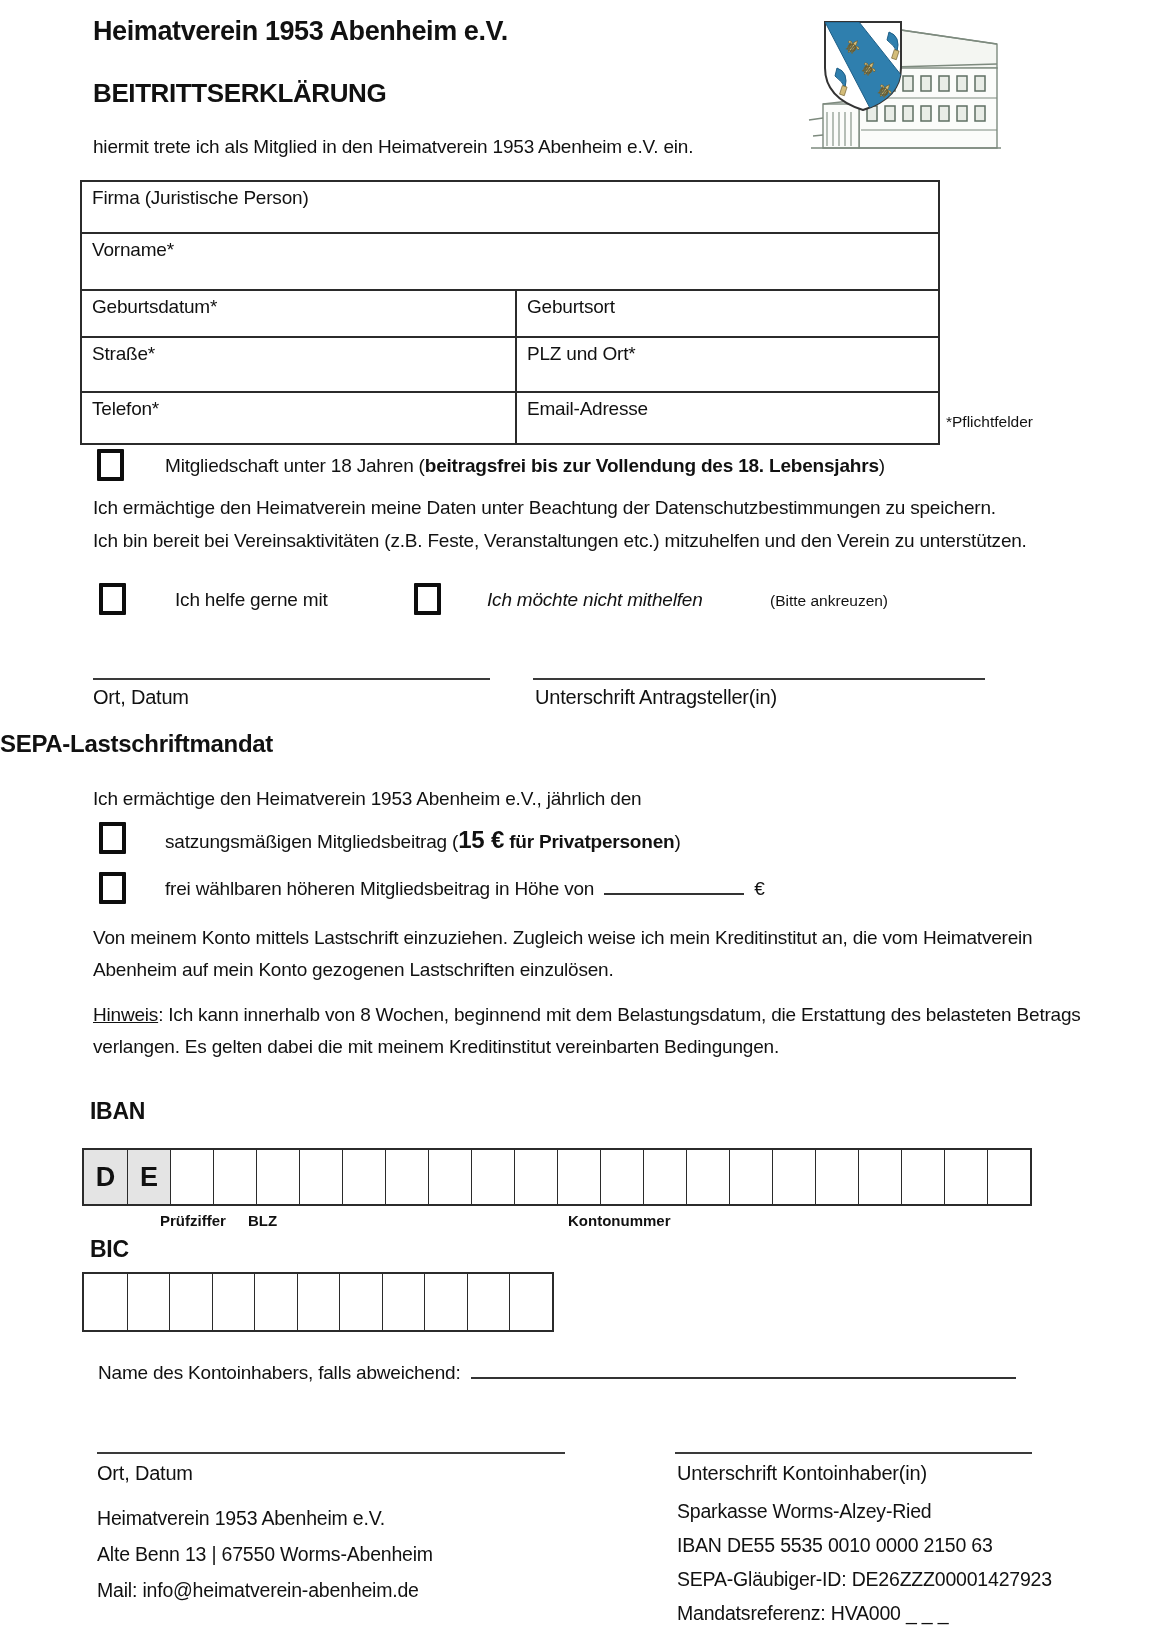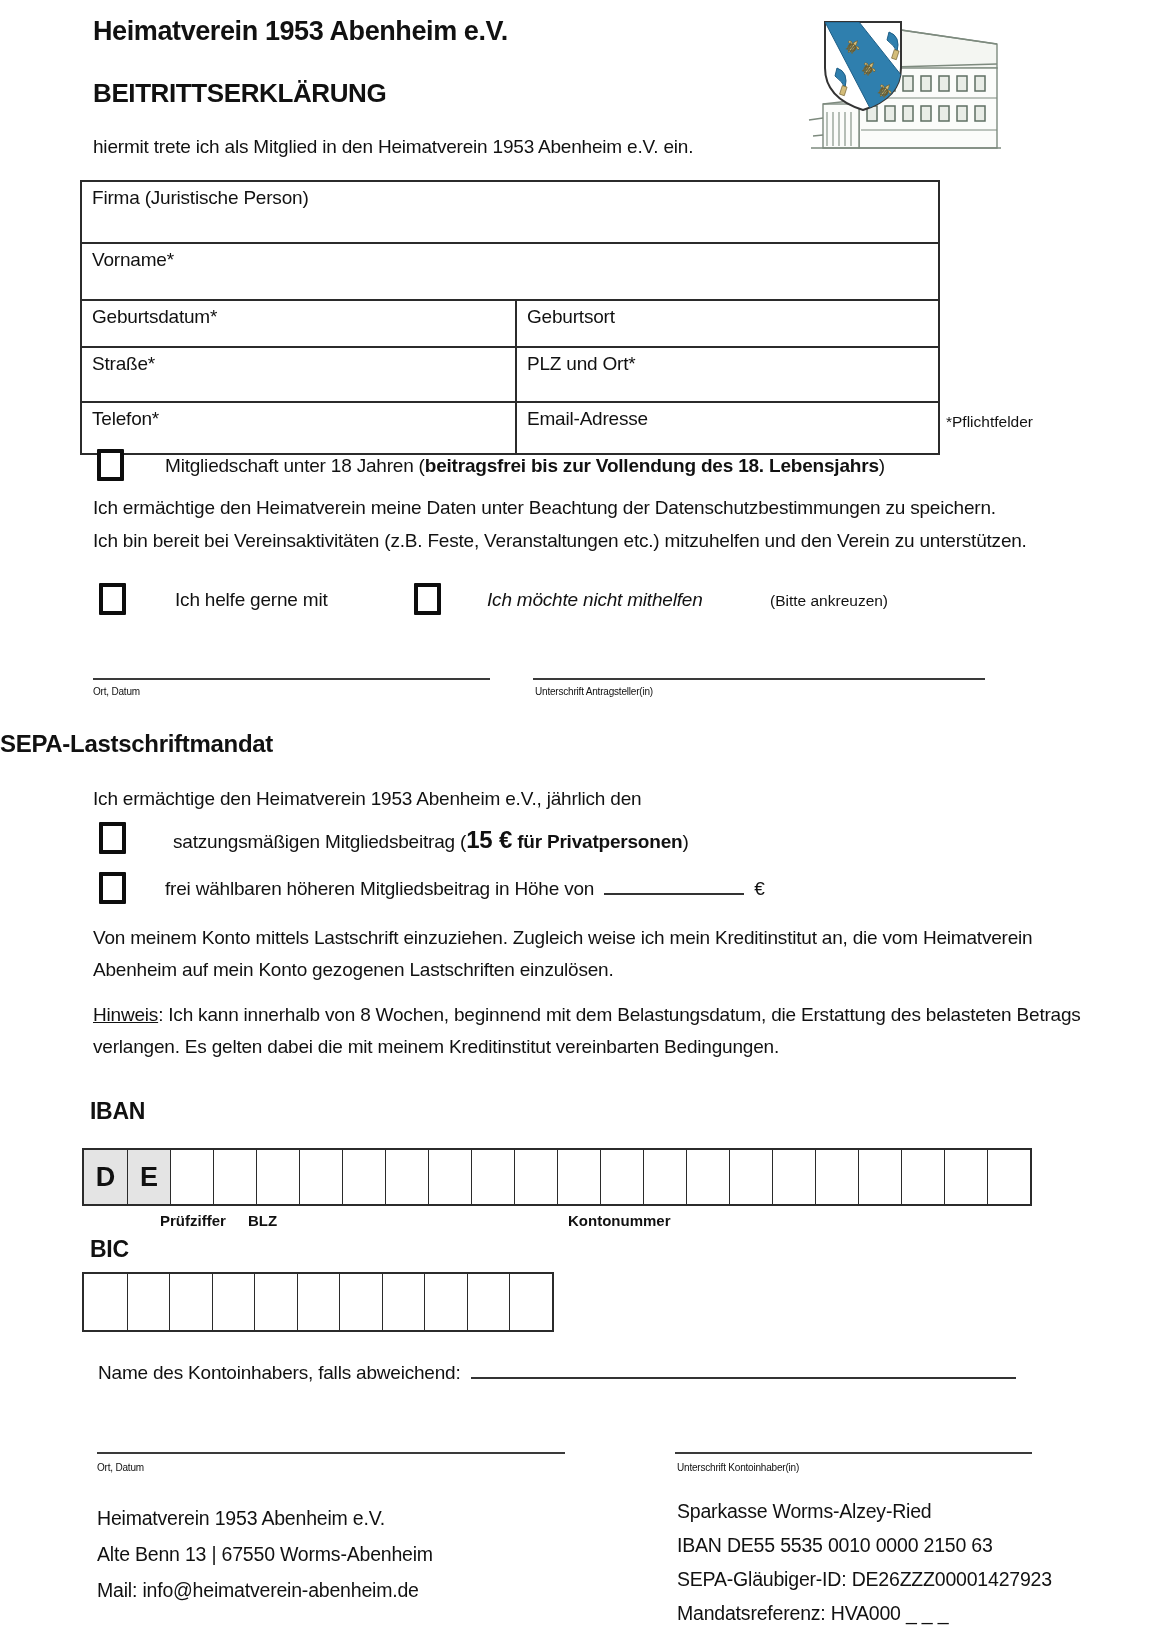--- a/index.html
+++ b/index.html
@@ -17,21 +17,21 @@
   .mt-row{display:flex;border-top:2px solid #2b2b2b;}
   .mt-row:first-child{border-top:none;}
   .mt-cell{box-sizing:border-box;padding:5px 10px;font-size:19px;letter-spacing:-0.2px;}
   .mt-cell.c1{width:435px;border-right:2px solid #2b2b2b;}
   .mt-cell.c2{flex:1;}
   .mt-cell.full{width:100%;}
   
   .cb{box-sizing:border-box;width:27px;height:32px;border:4px solid #0d0d0d;background:#fff;border-radius:1px;}
   
   .sig-line{border-top:2px solid #3a3a3a;height:0;}
-  .sig-label{font-size:10px;letter-spacing:-0.2px;}
+  .sig-label{font-size:20px;letter-spacing:-0.2px;}
   
   .sepa-title{width:1076px;text-align:left;font-size:24px;font-weight:bold;letter-spacing:-0.3px;}
   .big-eur{font-size:24px;font-weight:bold;}
   .bold{font-weight:bold;}
   .underlined{text-decoration:underline;}
   .blank-line{display:inline-block;border-bottom:2px solid #333;height:1px;vertical-align:baseline;}
   
   .cell-row{display:grid;border:2.5px solid #2b2b2b;box-sizing:border-box;background:#fff;}
   .cell{border-left:1.8px solid #2b2b2b;display:flex;align-items:center;justify-content:center;
         font-size:27px;font-weight:bold;letter-spacing:0;}
@@ -109,21 +109,21 @@
           <path d="M96 24 q12 4 8 20 q-2 -6 -10 -12 z" fill="#2f7fae" stroke="#1e5e86" stroke-width="1"></path>
           <rect x="100" y="42" width="5" height="9" fill="#d4bd7a" stroke="#6b5a2a" stroke-width="0.6" transform="rotate(18 102 46)"></rect>
           <path d="M44 60 q12 4 8 20 q-2 -6 -10 -12 z" fill="#2f7fae" stroke="#1e5e86" stroke-width="1"></path>
           <rect x="48" y="78" width="5" height="9" fill="#d4bd7a" stroke="#6b5a2a" stroke-width="0.6" transform="rotate(18 50 82)"></rect>
         </g>
       </g>
     </svg>
   </div>
 
   <div class="abs member-table">
-    <div class="mt-row" style="height:60px;">
+    <div class="mt-row" style="height:50px;">
       <div class="mt-cell full">Firma (Juristische Person)</div>
     </div>
     <div class="mt-row" style="height:55px;">
       <div class="mt-cell c2">Vorname*</div>
     </div>
     <div class="mt-row" style="height:45px;">
       <div class="mt-cell c1">Geburtsdatum*</div>
       <div class="mt-cell c2">Geburtsort</div>
     </div>
     <div class="mt-row" style="height:53px;">
@@ -153,21 +153,21 @@
 
   <div class="abs sig-line" style="left:93px;top:678px;width:397px;"></div>
   <div class="abs sig-line" style="left:533px;top:678px;width:452px;"></div>
   <div class="abs sig-label" style="left:93px;top:686px;">Ort, Datum</div>
   <div class="abs sig-label" style="left:535px;top:686px;">Unterschrift Antragsteller(in)</div>
 
   <div class="abs sepa-title" style="left:0;top:730px;">SEPA-Lastschriftmandat</div>
   <div class="abs body-text" style="left:93px;top:788px;">Ich ermächtige den Heimatverein 1953 Abenheim e.V., jährlich den</div>
 
   <div class="abs cb" style="left:99px;top:822px;"></div>
-  <div class="abs body-text" style="left:165px;top:826px;margin-left:8px;"><span>satzungsmäßigen Mitgliedsbeitrag (</span><span class="big-eur">15 €</span><span class="bold"> für Privatpersonen</span><span>)</span></div>
+  <div class="abs body-text" style="left:165px;top:826px;"><span>satzungsmäßigen Mitgliedsbeitrag (</span><span class="big-eur">15 €</span><span class="bold"> für Privatpersonen</span><span>)</span></div>
 
   <div class="abs cb" style="left:99px;top:872px;"></div>
   <div class="abs body-text" style="left:165px;top:878px;"><span>frei wählbaren höheren Mitgliedsbeitrag in Höhe von</span><span class="blank-line" style="width:140px;margin:0 10px;"></span><span>€</span></div>
 
   <div class="abs body-text" style="left:93px;top:922px;width:985px;line-height:32px;">Von meinem Konto mittels Lastschrift einzuziehen. Zugleich weise ich mein Kreditinstitut an, die vom Heimatverein Abenheim auf mein Konto gezogenen Lastschriften einzulösen.</div>
 
   <div class="abs body-text" style="left:93px;top:999px;width:990px;line-height:32px;"><span class="underlined">Hinweis</span><span>: Ich kann innerhalb von 8 Wochen, beginnend mit dem Belastungsdatum, die Erstattung des belasteten Betrags verlangen. Es gelten dabei die mit meinem Kreditinstitut vereinbarten Bedingungen.</span></div>
 
   <div class="abs block-label" style="left:90px;top:1098px;">IBAN</div>
   <div class="abs cell-row" style="left:82px;top:1148px;width:950px;height:58px;grid-template-columns:repeat(22,1fr);">

